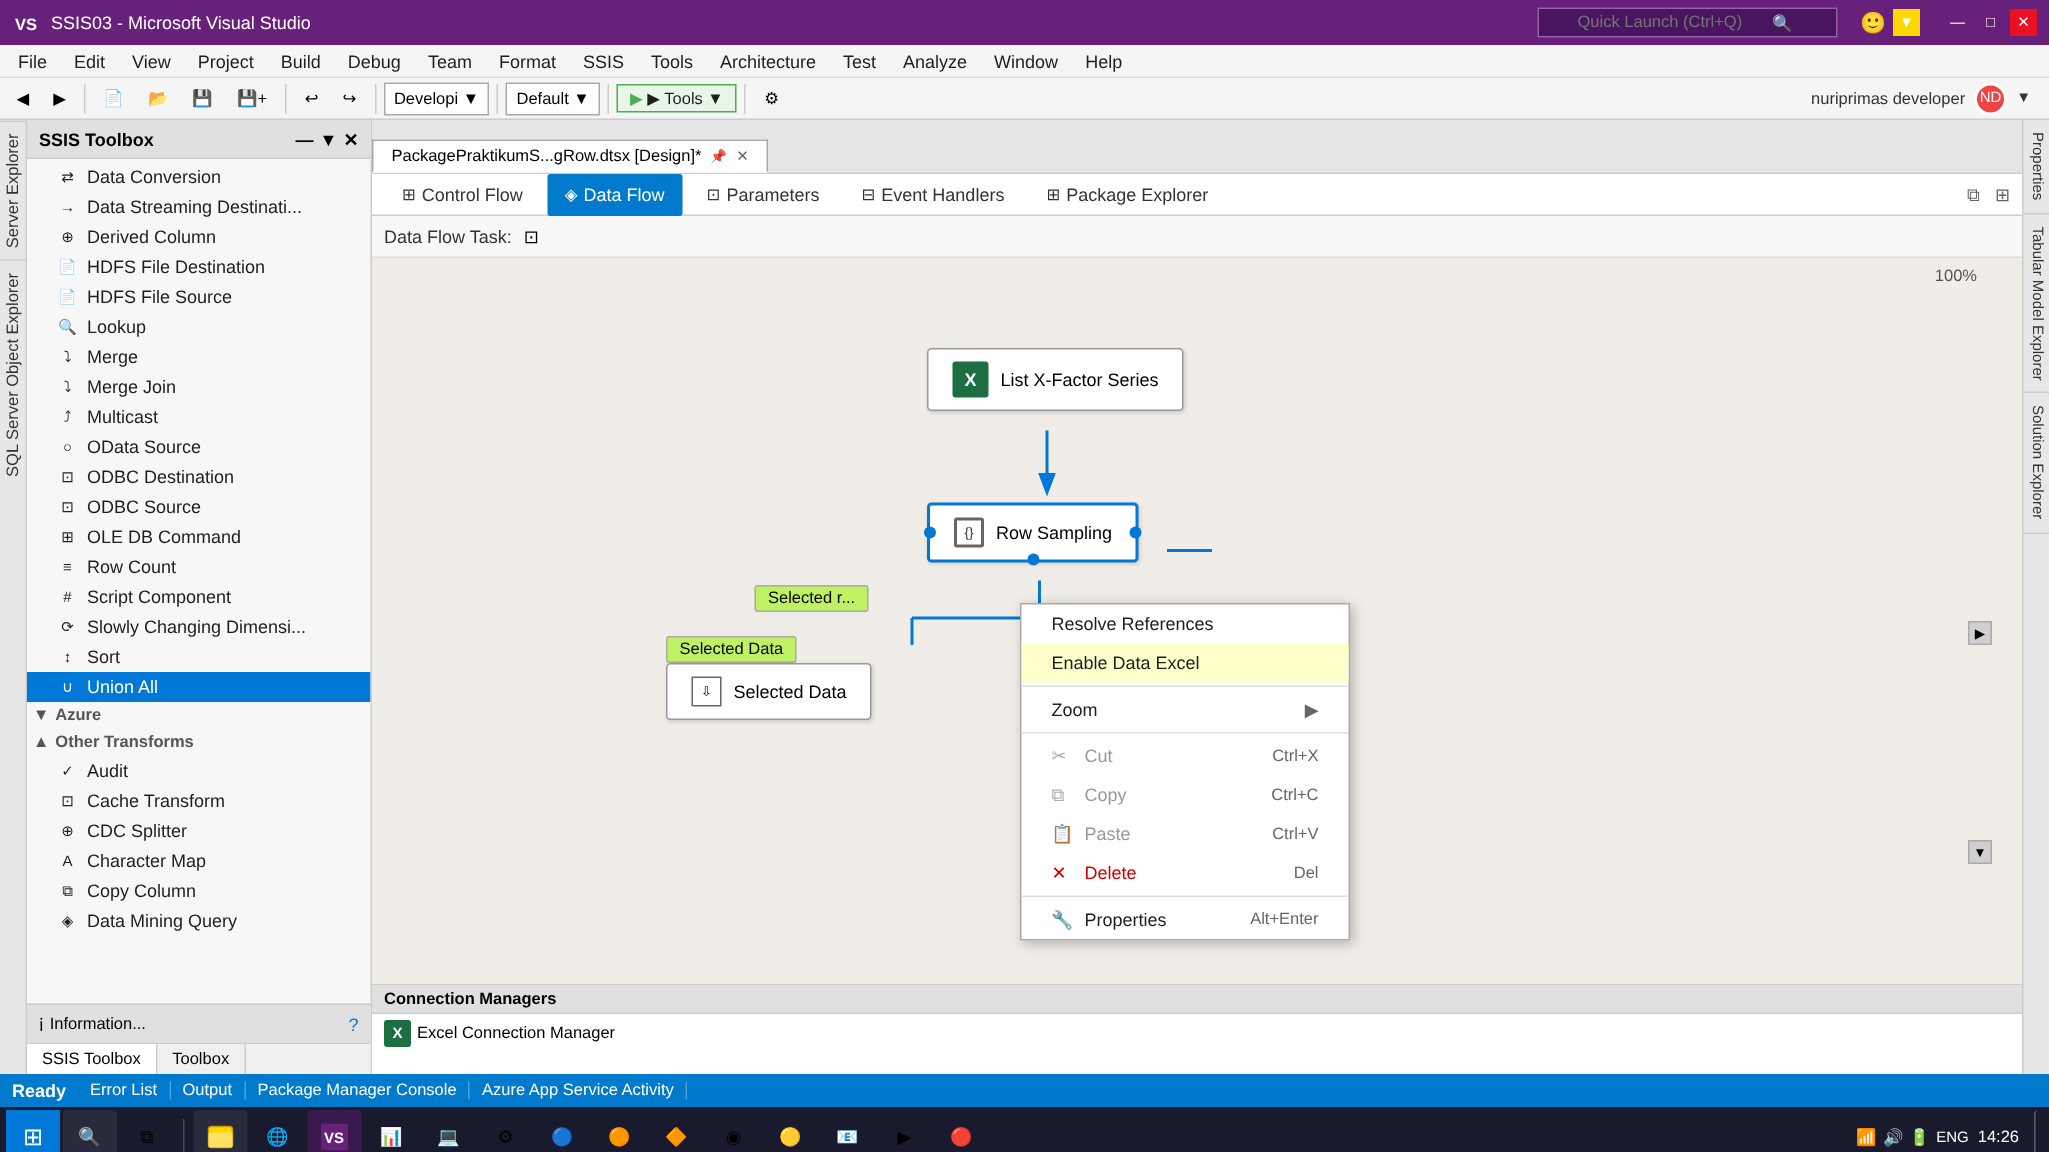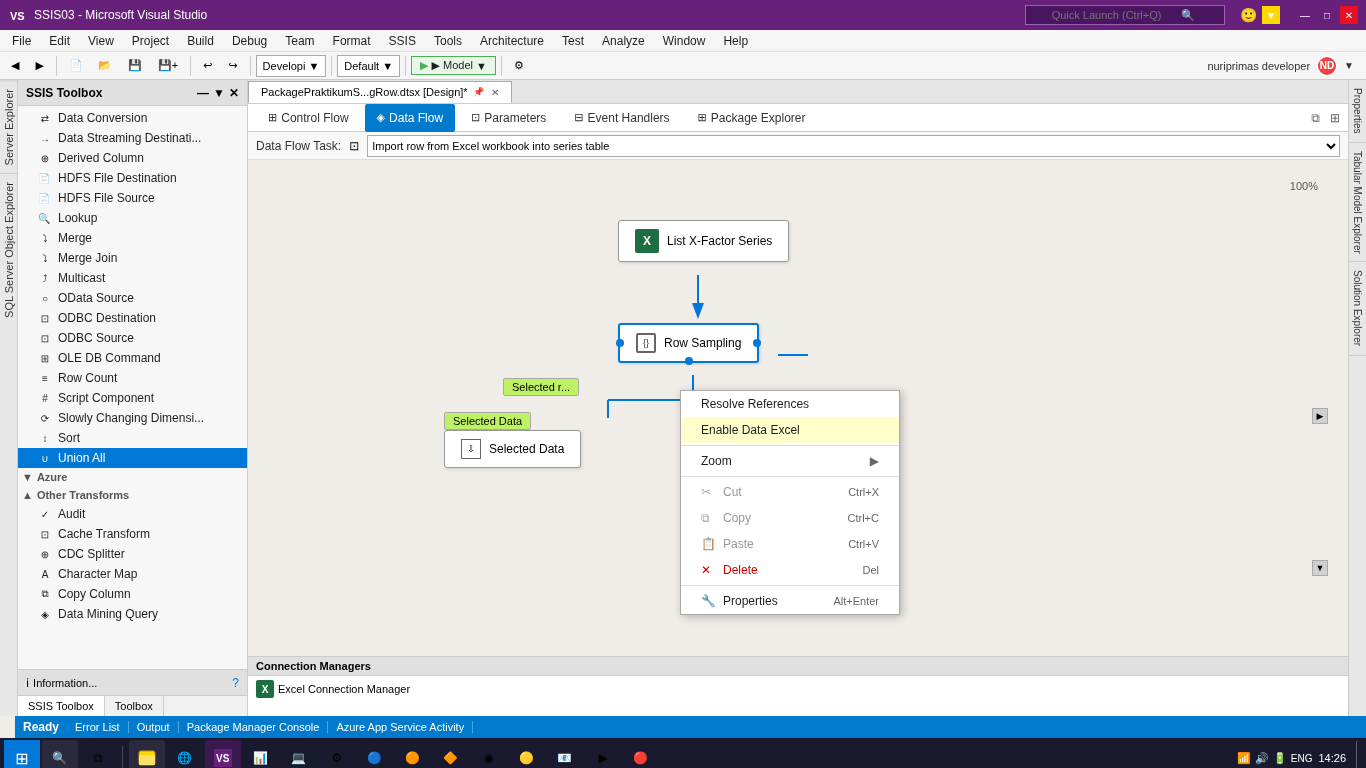--- a/index.html
+++ b/index.html
@@ -167,21 +167,21 @@
     #content-area {
       flex: 1;
       display: flex;
       flex-direction: column;
       background: #f0ede8;
     }
 
     
     #doc-tabs {
       background: #e5e5e5;
-      height: 24px;
+      height: 36px;
       display: flex;
       align-items: flex-end;
       border-bottom: 1px solid #ccc;
     }
     .doc-tab {
       padding: 3px 12px;
       font-size: 11px;
       background: #ccc;
       border: 1px solid #aaa;
       border-bottom: none;
@@ -324,21 +324,20 @@
     }
 
     
     #status-bar {
       background: #007acc;
       color: white;
       height: 22px;
       display: flex; align-items: center;
       padding: 0 8px;
       font-size: 12px;
-      margin-left: 15px;
     }
     #status-bar .status-tabs {
       display: flex; gap: 0; margin-left: 8px;
     }
     .status-tab {
       padding: 0 8px; font-size: 11px; cursor: pointer;
       border-right: 1px solid rgba(255,255,255,0.3);
     }
 
     
@@ -384,33 +383,33 @@
       cursor: pointer;
       color: #333;
       border-bottom: 1px solid #ccc;
       white-space: nowrap;
     }
 
     
     #zoom-indicator {
       position: absolute;
       right: 30px;
-      top: 20px;
+      top: 6px;
       font-size: 11px;
       color: #555;
     }
 
     
     .user-badge {
       width: 22px; height: 22px;
       background: #ef4444;
       color: white; border: 2px solid white;
       border-radius: 50%;
       display: flex; align-items: center; justify-content: center;
-      font-size: 10px; font-weight: bold;
+      font-size: 10px; font-weight: normal;
     }
   </style>
 </head>
 <body>
 
 <div id="title-bar">
   <div class="logo">
     <svg width="18" height="18" viewBox="0 0 18 18">
         <rect width="18" height="18" fill="#68217a"></rect>
         <text x="2" y="14" font-size="11" fill="white" font-weight="bold">VS</text>
@@ -467,21 +466,21 @@
     <span>▼</span>
   </div>
   <div class="toolbar-sep"></div>
   <div class="default-dropdown">
     <span>Default</span>
     <span>▼</span>
   </div>
   <div class="toolbar-sep"></div>
   <div class="start-btn">
     <span style="color:#4caf50;">▶</span>
-    <span style="color:#1e1e1e;">▶  Model</span>
+    <span style="color:#1e1e1e;">▶  Tools</span>
     <span style="color:#1e1e1e;">▼</span>
   </div>
   <div class="toolbar-sep"></div>
   <div class="toolbar-btn">⚙</div>
   <div style="flex:1;"></div>
   <div style="display:flex;align-items:center;gap:6px;margin-right:8px;">
     <span style="font-size:11px;color:#333;">nuriprimas developer</span>
     <div class="user-badge">ND</div>
     <span style="font-size:10px;color:#333;">▼</span>
   </div>
@@ -655,23 +654,20 @@
         <span>Package Explorer</span>
       </div>
       <div style="flex:1;"></div>
       <span style="font-size:12px;cursor:pointer;color:#666;">⧉</span>
       <span style="font-size:12px;cursor:pointer;color:#666;margin-left:6px;">⊞</span>
     </div>
 
     <div id="task-bar">
       <span style="font-size:12px;color:#333;">Data Flow Task:</span>
       <span style="font-size:12px;">⊡</span>
-      <select style="flex:1;height:22px;font-size:11px;border:1px solid #aaa;background:white;">
-        <option>Import row from Excel workbook into series table</option>
-      </select>
     </div>
 
     <div id="canvas" style="flex:1;position:relative;overflow:hidden;">
 
       <svg id="connector-svg">
 
         <line x1="450" y1="115" x2="450" y2="155" stroke="#0078d7" stroke-width="2" marker-end="url(#arrow)"></line>
 
         <line x1="445" y1="215" x2="445" y2="240" stroke="#0078d7" stroke-width="2"></line>
         <line x1="445" y1="240" x2="360" y2="240" stroke="#0078d7" stroke-width="2"></line>

